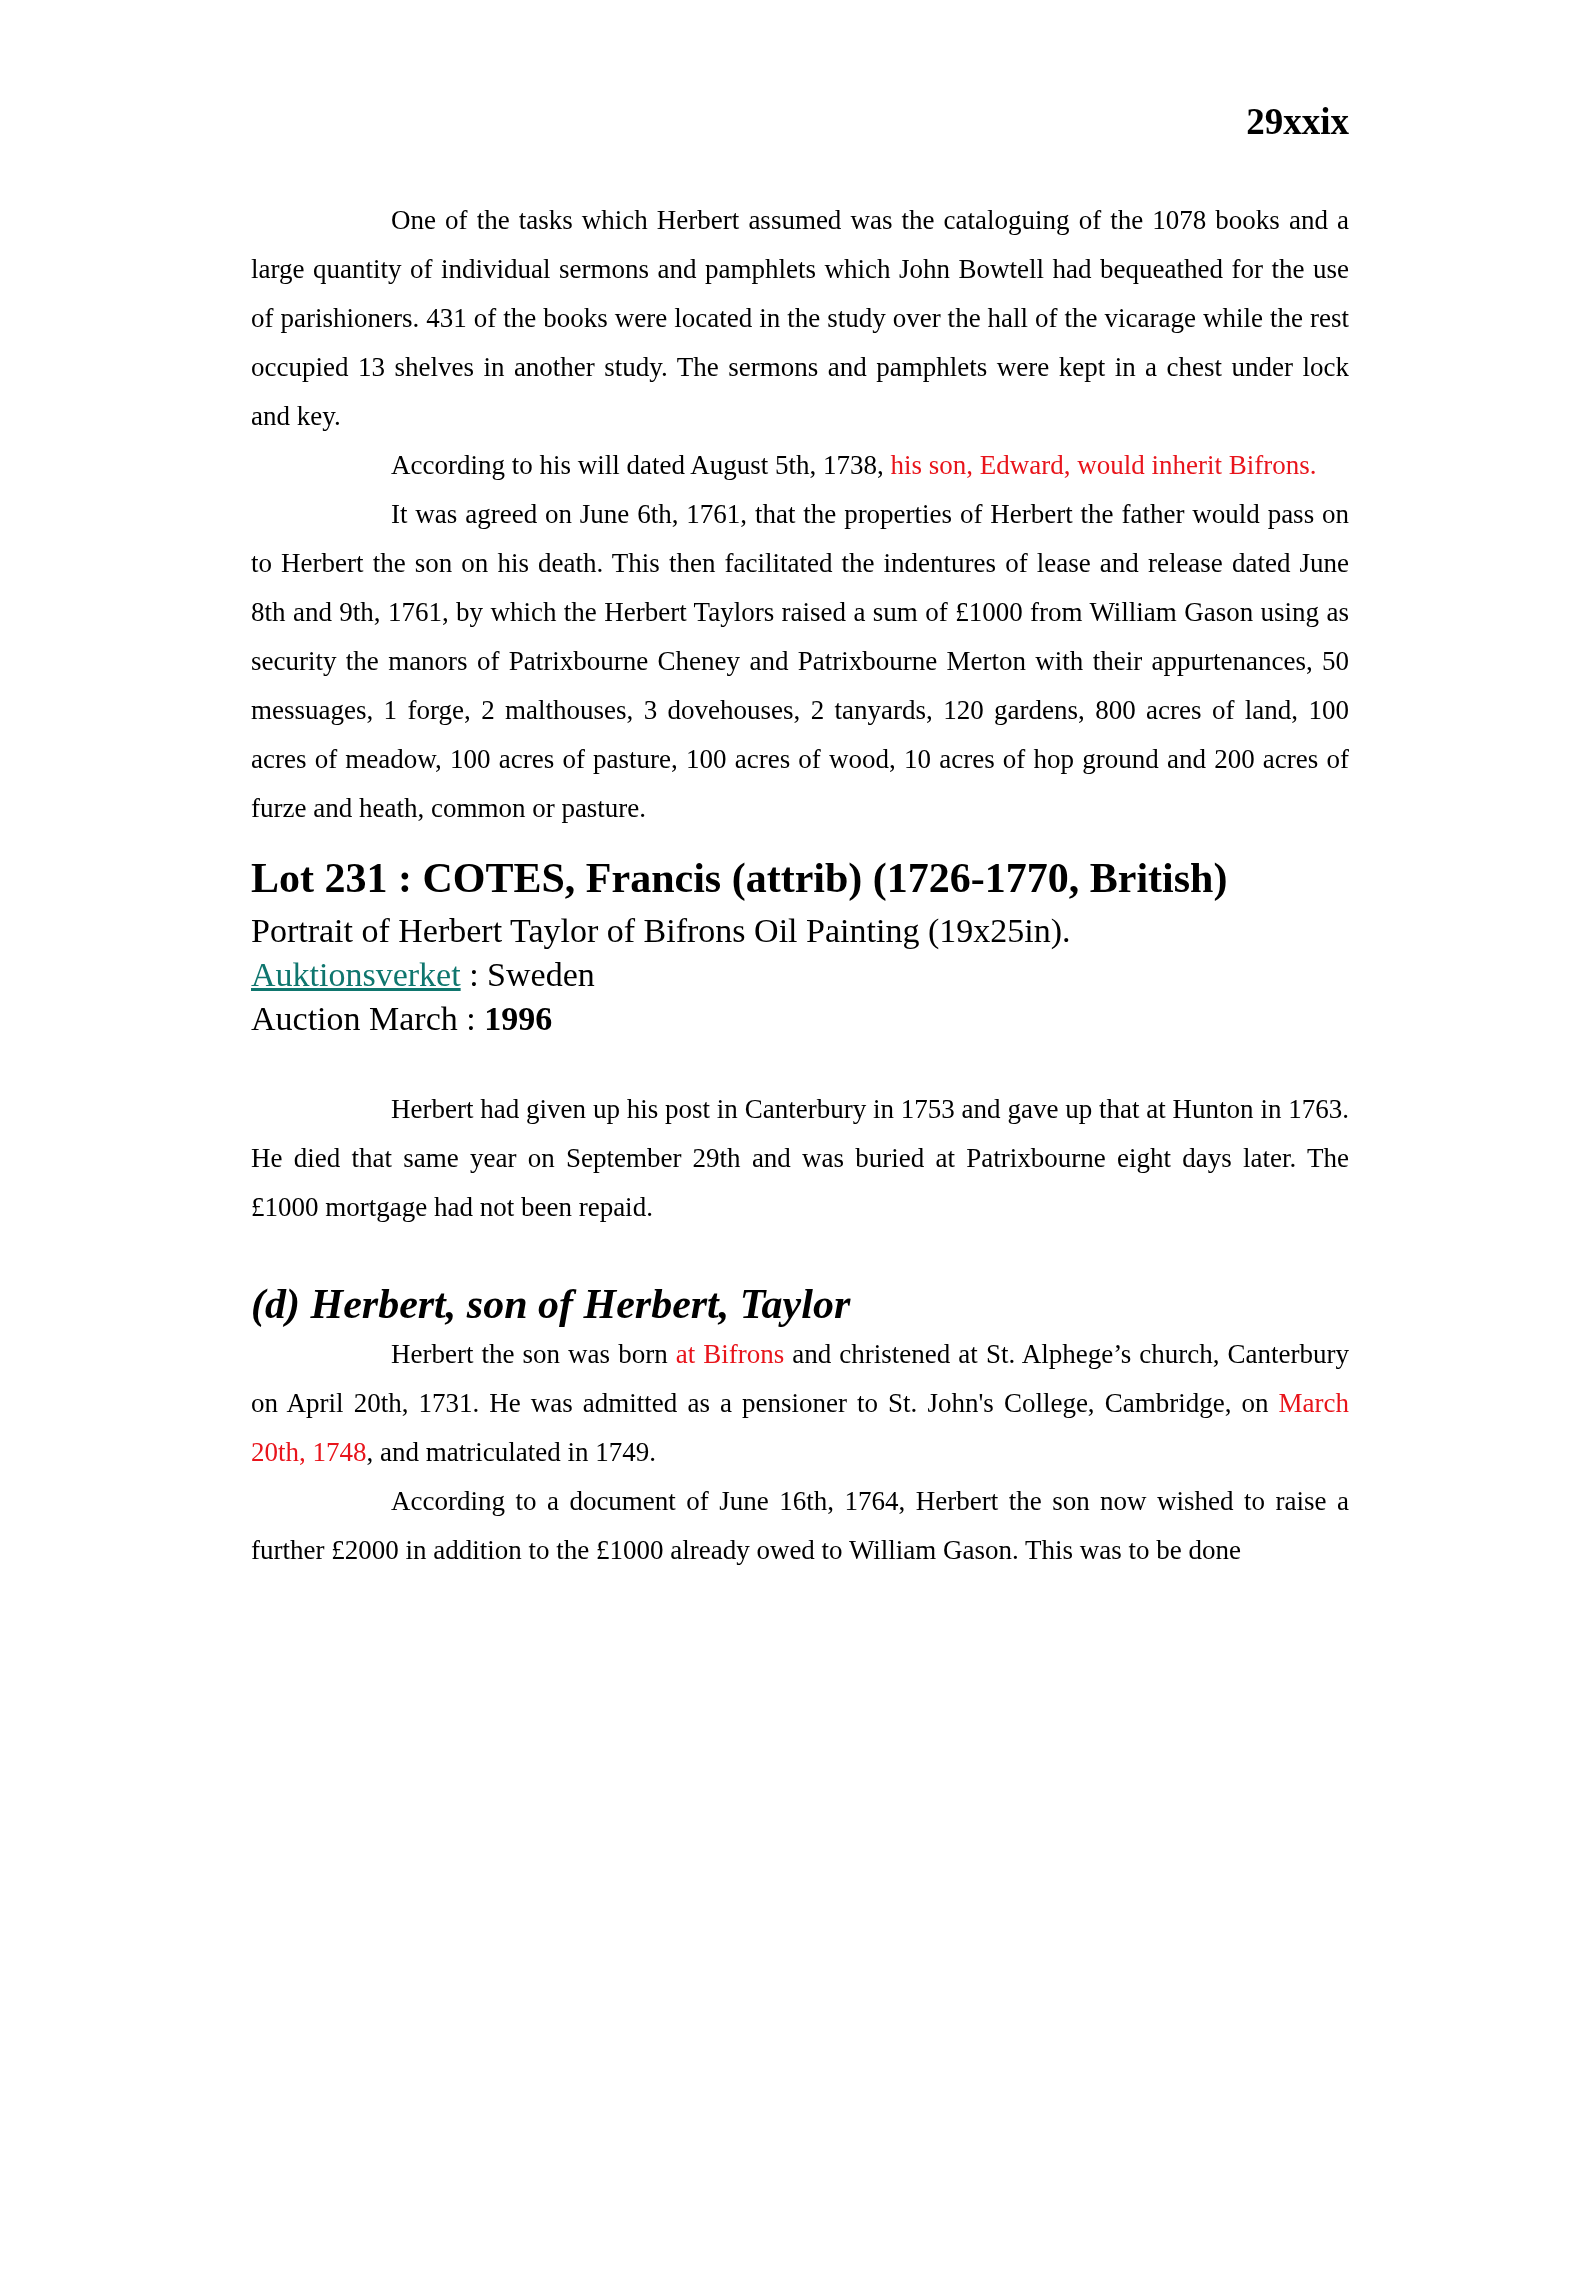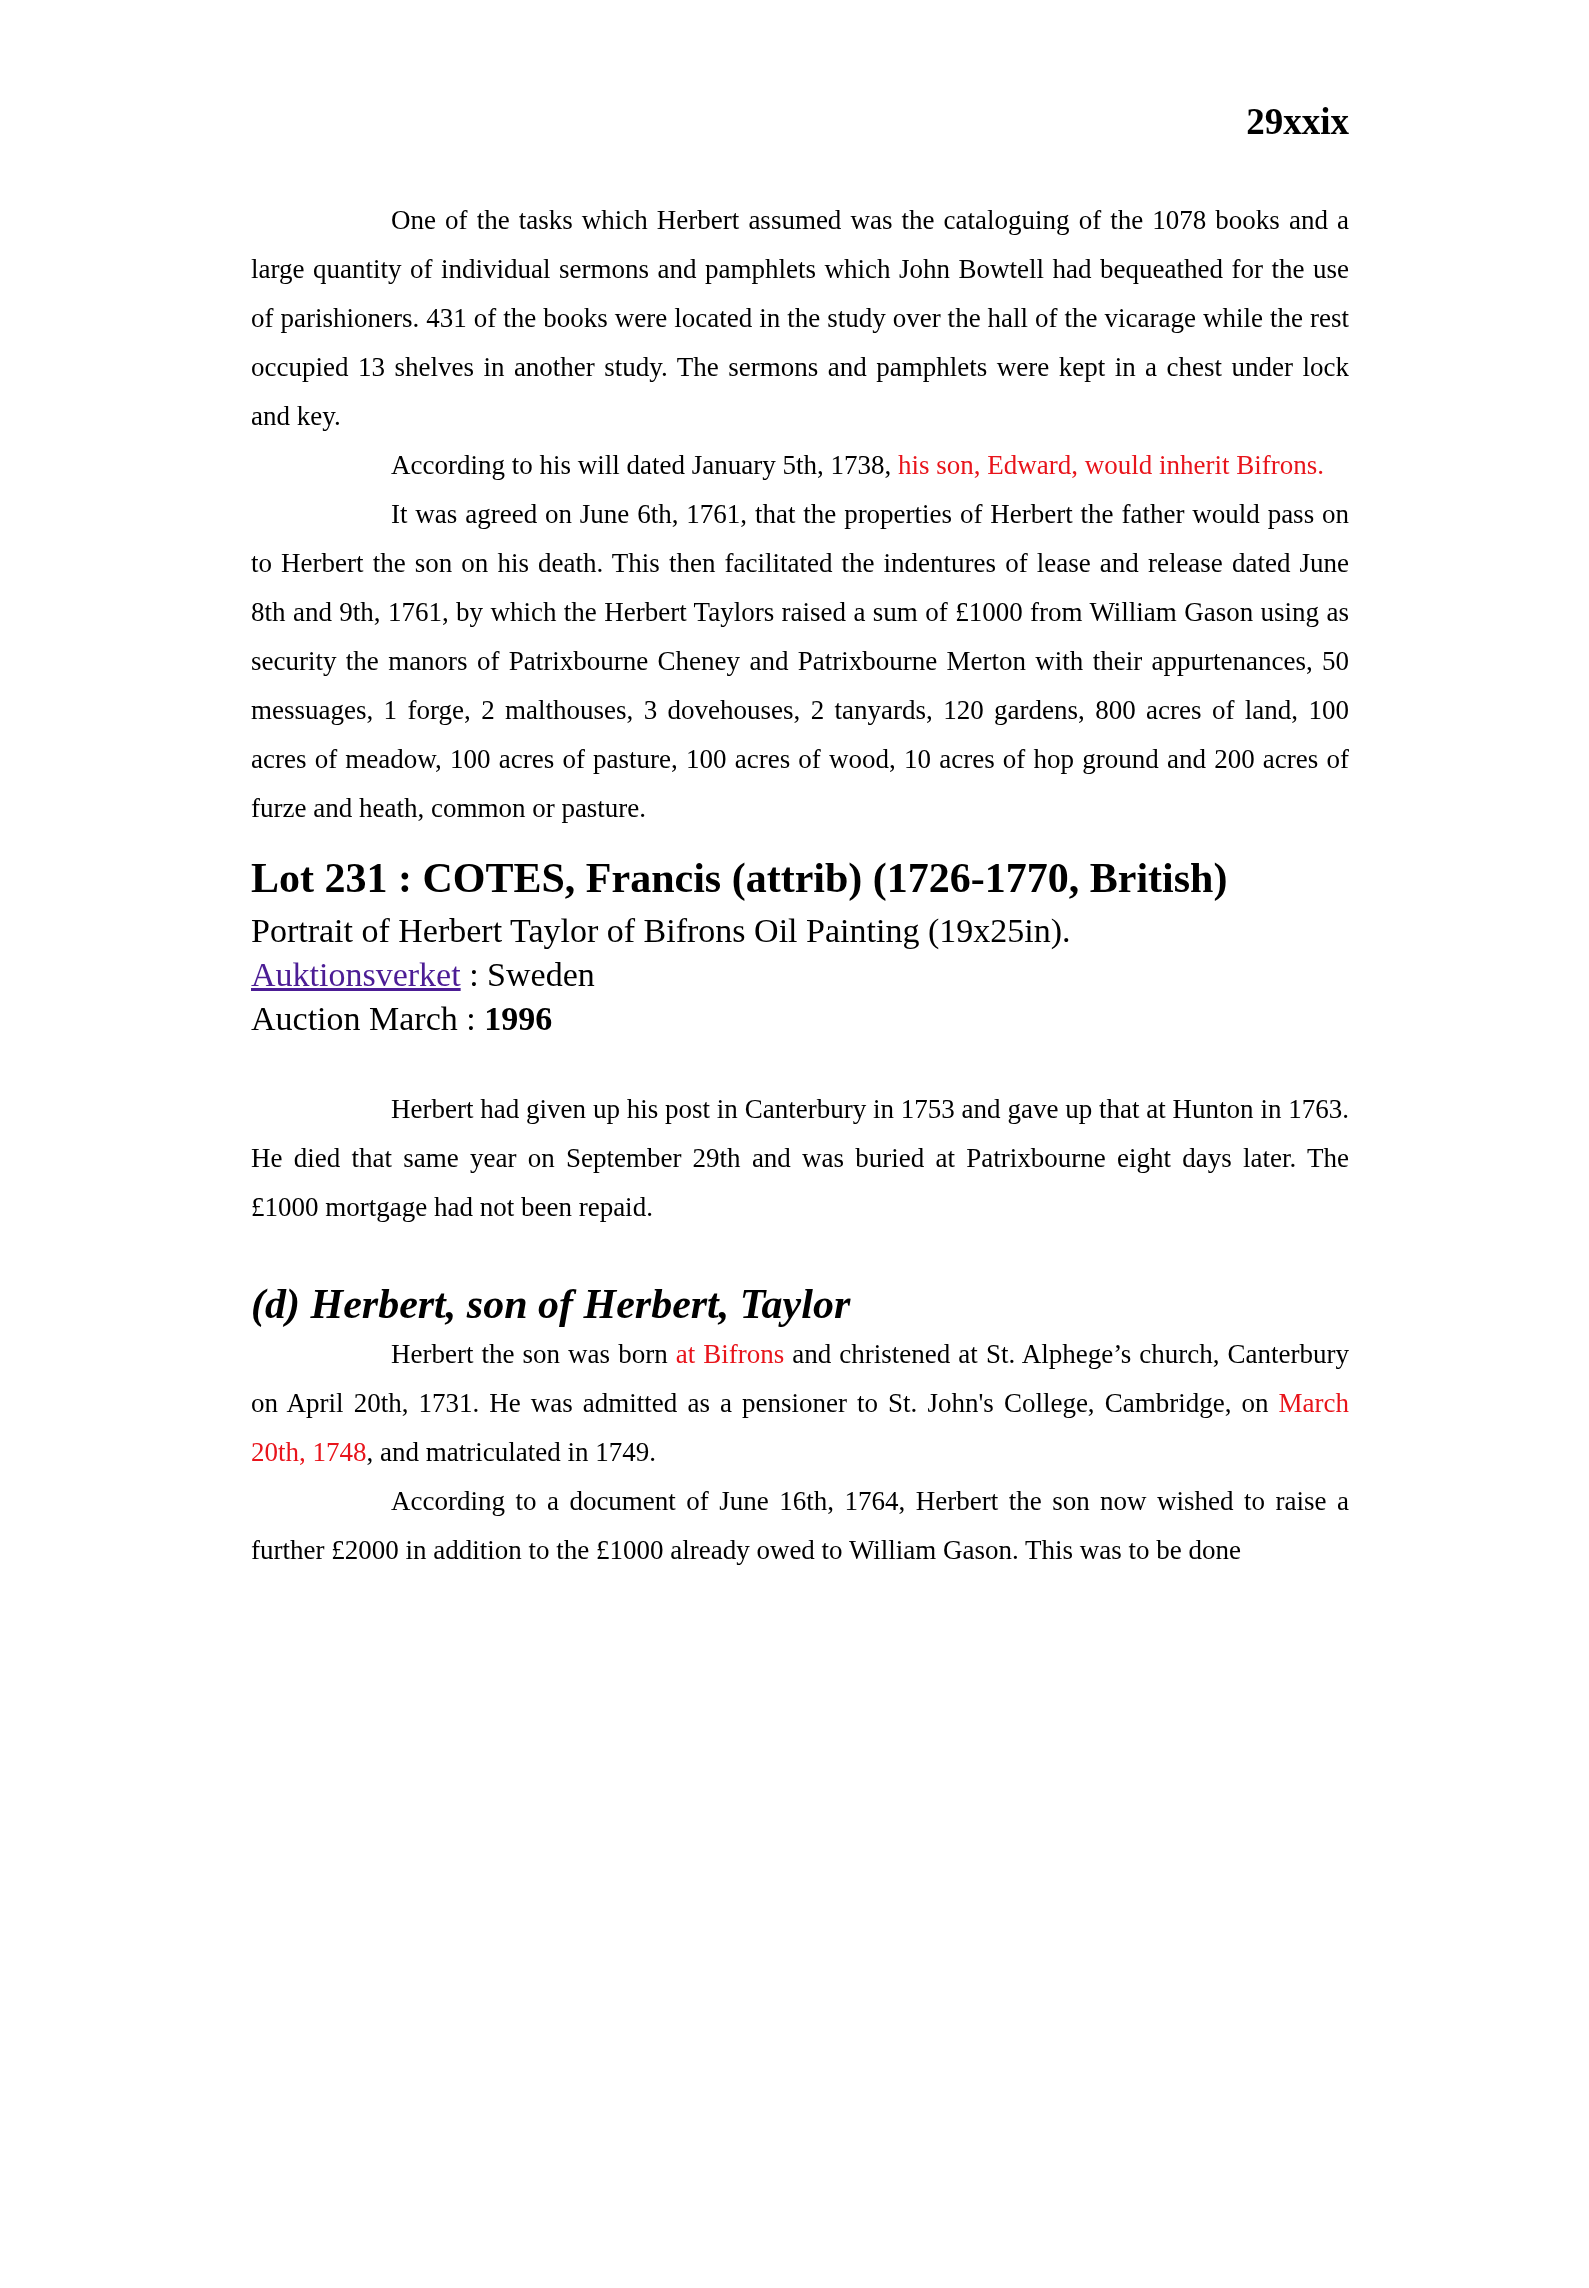--- a/index.html
+++ b/index.html
@@ -5,34 +5,34 @@
   html, body { margin: 0; padding: 0; background: #ffffff; }
   body { width: 1589px; height: 2289px; position: relative; overflow: hidden;
          font-family: "Liberation Serif", "DejaVu Serif", serif; color: #000; }
   .page-num { position: absolute; top: 100px; right: 240px; font-size: 37px; line-height: 44px; font-weight: bold; }
   .col { position: absolute; left: 251px; width: 1098px; top: 196px; }
   .p { font-size: 27px; line-height: 49px; text-align: justify; margin: 0; }
   .p .ind { display: inline-block; width: 140px; }
   .red { color: #e8141b; }
   .lot-head { font-size: 42px; line-height: 52px; font-weight: bold; margin: 18.5px 0 5.5px 0; white-space: nowrap; }
   .lot-line { font-size: 34px; line-height: 44px; margin: 0; }
-  .lot-line a { color: #4c1d95; text-decoration: underline; }
+  .lot-line a { color: #0f766e; text-decoration: underline; }
   .gap { height: 44px; }
   .sec-head { font-size: 42px; line-height: 52px; font-weight: bold; margin: 46px 0 0 0; font-style: italic; }
 </style>
 </head>
 <body>
 
 <div class="page-num">29xxix</div>
 
 <div class="col">
 
   <p class="p"><span class="ind"></span><span>One of the tasks which Herbert assumed was the cataloguing of the 1078 books and a large quantity of individual sermons and pamphlets which John Bowtell had bequeathed for the use of parishioners.  431 of the books were located in the study over the hall of the vicarage while the rest occupied 13 shelves in another study.  The sermons and pamphlets were kept in a chest under lock and key.</span></p>
 
-  <p class="p"><span class="ind"></span><span>According to his will dated January 5th, 1738, </span><span class="red">his son, Edward, would inherit Bifrons.</span></p>
+  <p class="p"><span class="ind"></span><span>According to his will dated August 5th, 1738, </span><span class="red">his son, Edward, would inherit Bifrons.</span></p>
 
   <p class="p"><span class="ind"></span><span>It was agreed on June 6th, 1761, that the properties of Herbert the father would pass on to Herbert the son on his death.  This then facilitated the indentures of lease and release dated June 8th and 9th, 1761, by which the Herbert Taylors raised a sum of £1000 from William Gason using as security the manors of Patrixbourne Cheney and Patrixbourne Merton with their appurtenances, 50 messuages, 1 forge, 2 malthouses, 3 dovehouses, 2 tanyards, 120 gardens, 800 acres of land, 100 acres of meadow, 100 acres of pasture, 100 acres of wood, 10 acres of hop ground and 200 acres of furze and heath, common or pasture.</span></p>
 
   <div class="lot-head">Lot 231 : COTES, Francis (attrib) (1726-1770, British)</div>
   <p class="lot-line">Portrait of Herbert Taylor of Bifrons Oil Painting (19x25in).</p>
   <p class="lot-line"><a href="#">Auktionsverket</a><span> : Sweden</span></p>
   <p class="lot-line"><span>Auction March : </span><b>1996</b></p>
 
   <div class="gap"></div>
 

